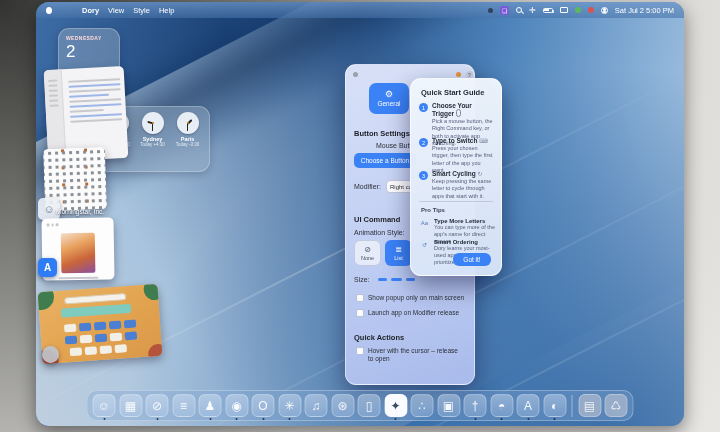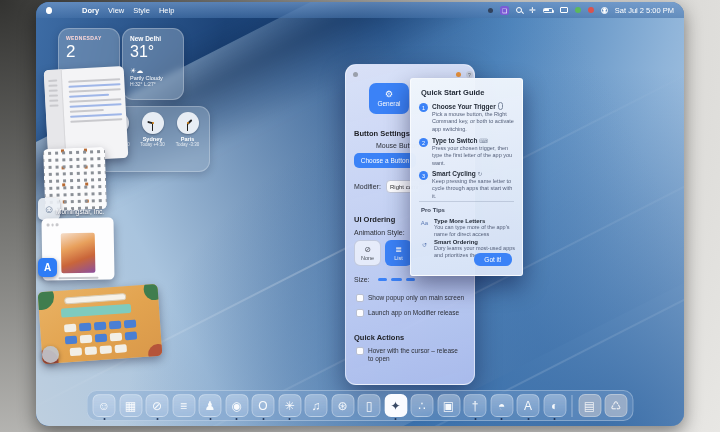--- a/index.html
+++ b/index.html
@@ -126,22 +126,22 @@
   .seg { position:absolute; width:27px; height:26px; border-radius:6px; display:flex; flex-direction:column;
     align-items:center; justify-content:center; gap:1px; font-size:5.5px; }
   .seg .ic { font-size:8px; line-height:8px; }
   .seg.off { background:rgba(255,255,255,.6); color:#4a4f5a; border:0.5px solid rgba(160,170,195,.5); }
   .seg.on { background:#3b82f7; color:#fff; }
   .dash { position:absolute; height:3px; border-radius:1.5px; background:#3b82f7; }
   .ckrow { position:absolute; display:flex; gap:4px; font-size:6.5px; color:#2c2f36; line-height:1.3; }
   .ckbox { width:8px; height:8px; border-radius:2px; background:#fdfdff; border:0.5px solid #b9c0d2; flex:0 0 auto; }
 
   
-  #pop { position:absolute; left:374px; top:76px; width:113px; height:198px; z-index:30;
-    border-radius:3px; background:linear-gradient(170deg,rgba(240,245,252,.98),rgba(214,226,246,.97));
+  #pop { position:absolute; left:374px; top:76px; width:92px; height:198px; z-index:30;
+    border-radius:11px; background:linear-gradient(170deg,rgba(240,245,252,.98),rgba(214,226,246,.97));
     box-shadow:0 10px 24px rgba(0,0,40,.45); border:0.5px solid rgba(255,255,255,.7); color:#1f2733; }
   #pop .title { font-size:7.5px; font-weight:bold; margin:9px 0 0 10px; }
   .step { position:absolute; left:8px; right:6px; display:flex; gap:4px; }
   .step-num { width:9px; height:9px; border-radius:50%; background:#3b82f7; color:#fff;
     font-size:5.5px; display:flex; align-items:center; justify-content:center; flex:0 0 auto; margin-top:1px; }
   .step-t { font-size:6.5px; font-weight:bold; }
   .step-t .sic { font-weight:normal; color:#7d8aa0; font-size:6px; }
   .step-d { font-size:5.5px; color:#55607a; line-height:1.35; margin-top:1px; }
   .pop-div { position:absolute; left:8px; right:8px; top:122px; height:1px; background:rgba(100,115,145,.25); }
   .protips { position:absolute; left:10px; top:128px; font-size:6px; font-weight:bold; color:#3a4356; }
@@ -200,27 +200,20 @@
       <span class="mb-person"></span>
       <span>Sat Jul 2  5:00 PM</span>
     </div>
   </div>
 
   <div class="widget" id="w-cal">
     <div class="wd">WEDNESDAY</div>
     <div class="day">2</div>
     <div class="note">No events today</div>
   </div>
-  <div class="widget" id="w-weather">
-    <div class="city">New Delhi</div>
-    <div class="temp">31°</div>
-    <div class="cond-ic">☀☁</div>
-    <div class="cond">Partly Cloudy</div>
-    <div class="hl">H:32° L:27°</div>
-  </div>
   <div class="widget" id="w-clocks">
       <div class="clock">
         <div class="cface">
           <div class="hand h" style="transform:rotate(135deg)"></div>
           <div class="hand m" style="transform:rotate(180deg)"></div>
           <div class="cpin"></div>
         </div>
         <div class="cname">Cupertino</div>
         <div class="csub">Today -12:30</div>
       </div>
@@ -331,21 +324,21 @@
     <div id="tab-general">
       <span class="gear">⚙</span>
       <span class="lbl">General</span>
     </div>
     <div class="sec-h" style="left:8px; top:64px;">Button Settings</div>
     <div class="f-lbl" style="left:30px; top:77px;">Mouse Button</div>
     <div id="btn-choose">Choose a Button</div>
     <div class="f-lbl" style="left:8px; top:118px;">Modifier:</div>
     <div id="dd-modifier">Right command</div>
 
-    <div class="sec-h" style="left:8px; top:150px;">UI Ordering</div>
+    <div class="sec-h" style="left:8px; top:150px;">UI Command</div>
     <div class="f-lbl" style="left:8px; top:164px;">Animation Style:</div>
     <div class="seg off" style="left:8px; top:175px;">
       <span class="ic">⊘</span>
       <span>None</span>
     </div>
     <div class="seg on" style="left:39px; top:175px;">
       <span class="ic">≣</span>
       <span>List</span>
     </div>
     <div class="f-lbl" style="left:8px; top:211px;">Size:</div>

